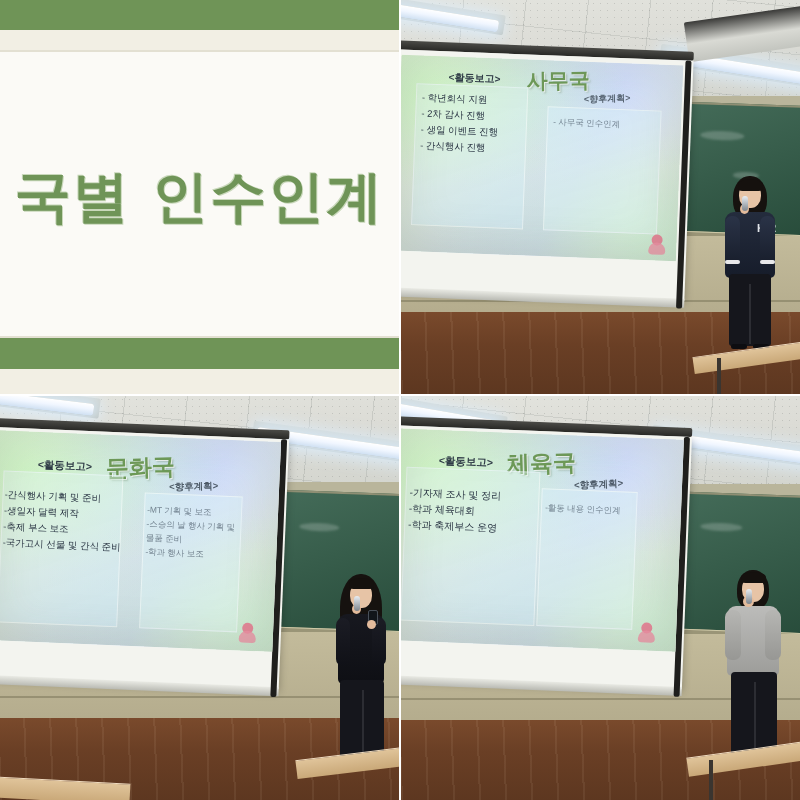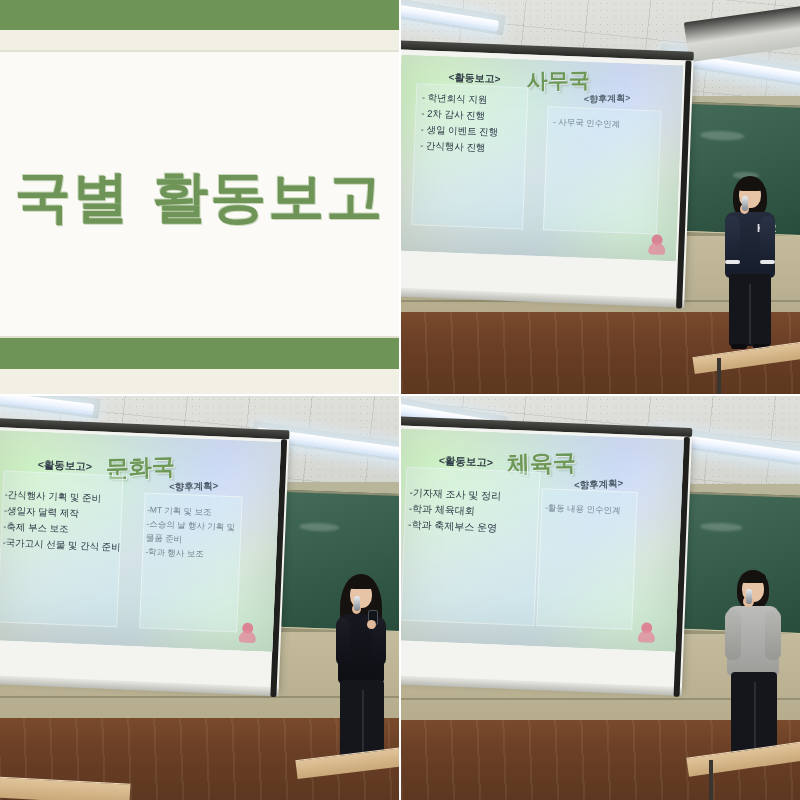--- a/index.html
+++ b/index.html
@@ -140,21 +140,21 @@
 
   <div class="quad q-tl">
     <div class="title-card">
       <div class="tc-page"></div>
       <div class="tc-inner"></div>
       <div class="tc-bar-top"></div>
       <div class="tc-hair1"></div>
       <div class="tc-hair2"></div>
       <div class="tc-bar-bot"></div>
       <div class="tc-foot"></div>
-      <div class="tc-title">국별 활동보고</div>
+      <div class="tc-title">국별 인수인계</div>
     </div>
   </div>
 
   <div class="quad q-tr">
     <div class="scene">
 
       <div class="ceiling">
         <div class="ceil-tiles"></div>
         <div class="ceil-speck"></div>
       </div>

